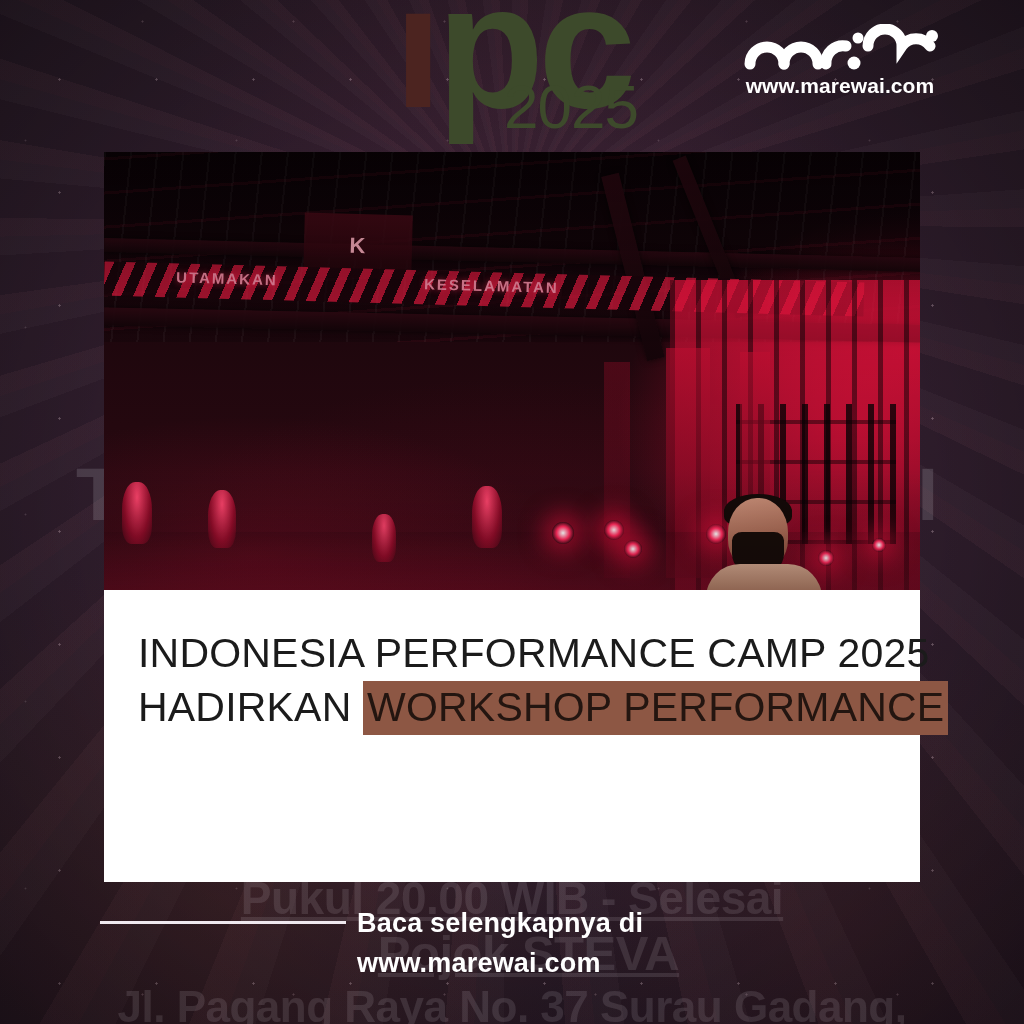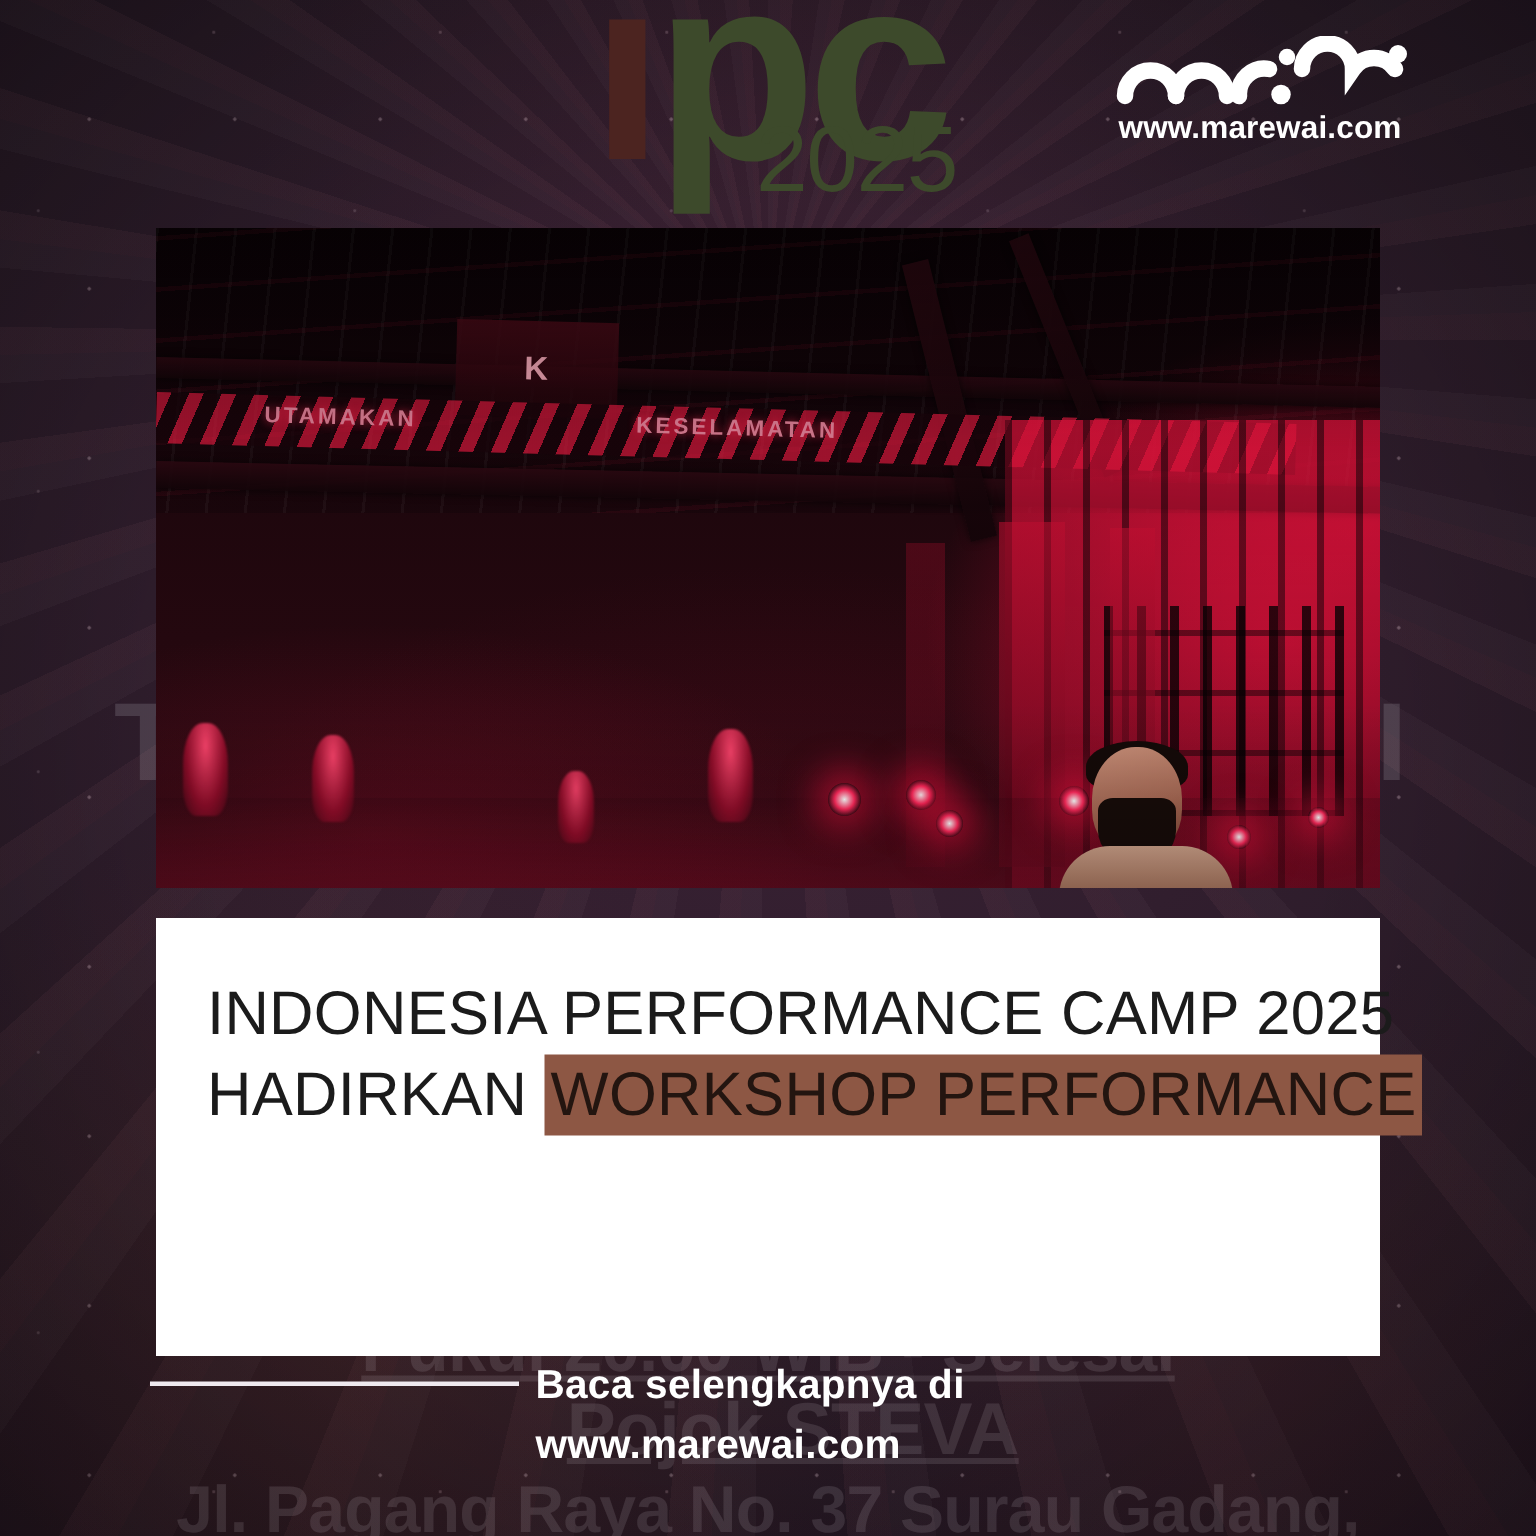--- a/index.html
+++ b/index.html
@@ -261,21 +261,21 @@
     background:linear-gradient(180deg,#d1a48c,#a9735b);
   }
   .ph-tint{
     position:absolute; inset:0;
     background:linear-gradient(180deg, rgba(0,0,0,.32) 0%, rgba(0,0,0,0) 34%, rgba(0,0,0,0) 72%, rgba(0,0,0,.20) 100%);
   }
 
   
   .card{
     position:absolute;
-    left:104px; top:612px;
+    left:104px; top:590px;
     width:816px; height:292px;
     background:#ffffff;
   }
   .headline{
     position:absolute;
     left:34px; top:36px;
     right:18px;
     color:#1b1b1b;
     font-size:41px;
     font-weight:400;

